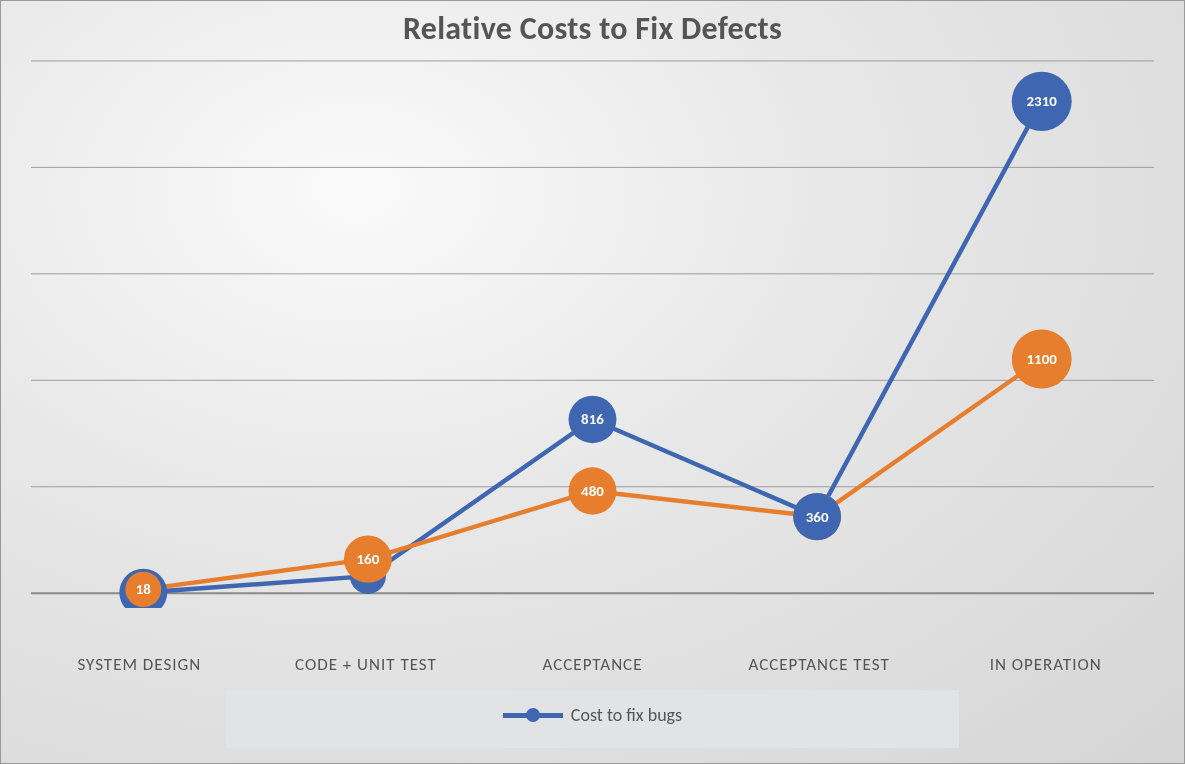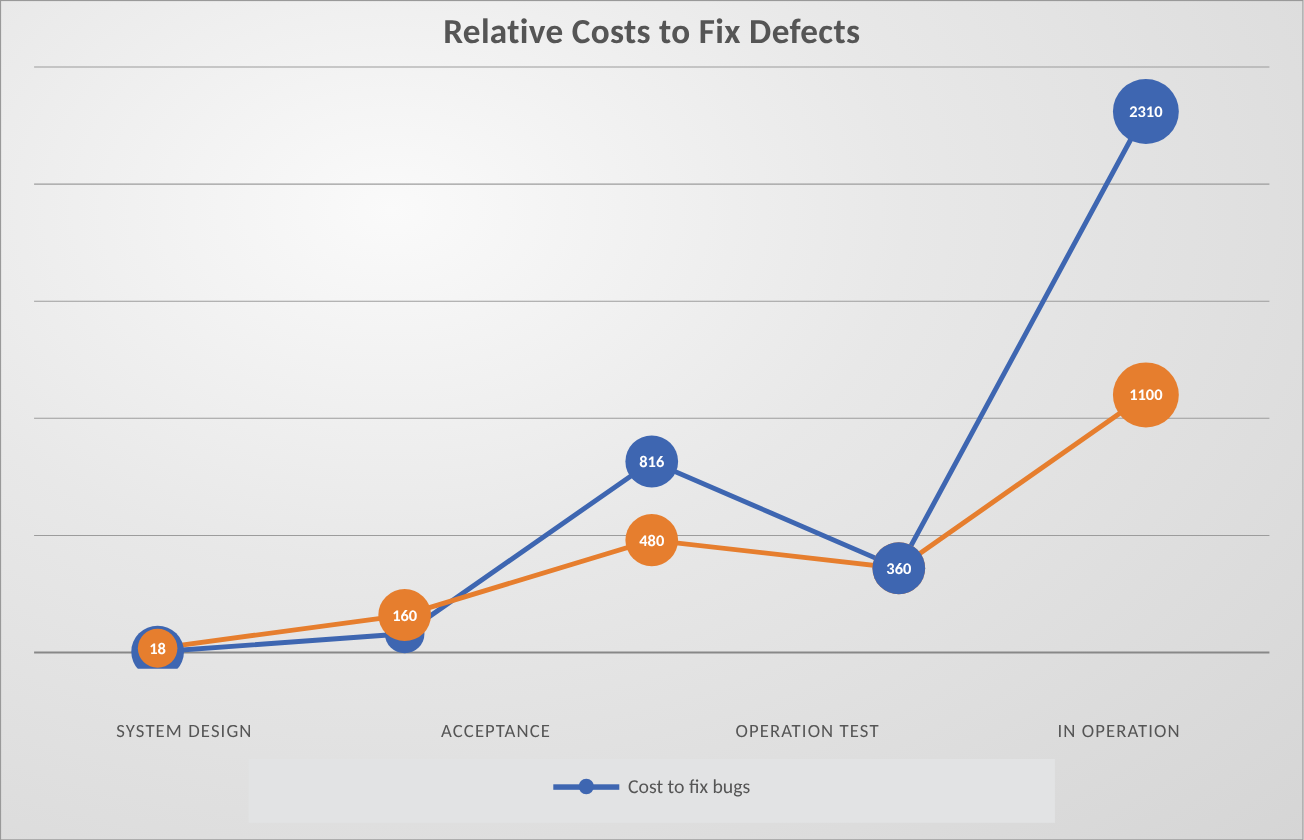--- a/index.html
+++ b/index.html
@@ -125,22 +125,23 @@
         <text class="data-label" x="792.5" y="467.24">360</text>
         <circle class="marker" cx="1017.5" cy="307.40000000000003" r="30" fill="#e67e2e"></circle>
         <text class="data-label" x="1017.5" y="307.40000000000003">1100</text>
         <circle class="marker" cx="1017.5" cy="46.03999999999998" r="30" fill="#3e66b1"></circle>
         <text class="data-label" x="1017.5" y="46.03999999999998">2310</text>
       </svg>
   </div>
 
   <div class="x-axis" id="x-axis">
       <div class="x-label">SYSTEM DESIGN</div>
+      <div class="x-label">CODE + UNIT TEST</div>
       <div class="x-label">ACCEPTANCE</div>
-      <div class="x-label">OPERATION TEST</div>
+      <div class="x-label">ACCEPTANCE TEST</div>
       <div class="x-label">IN OPERATION</div>
     </div>
 
   <div class="legend" id="legend">
       <div class="legend-item">
         <div class="legend-marker blue"></div>
         <span>Cost to fix bugs</span>
       </div>
     </div>
 </div>

